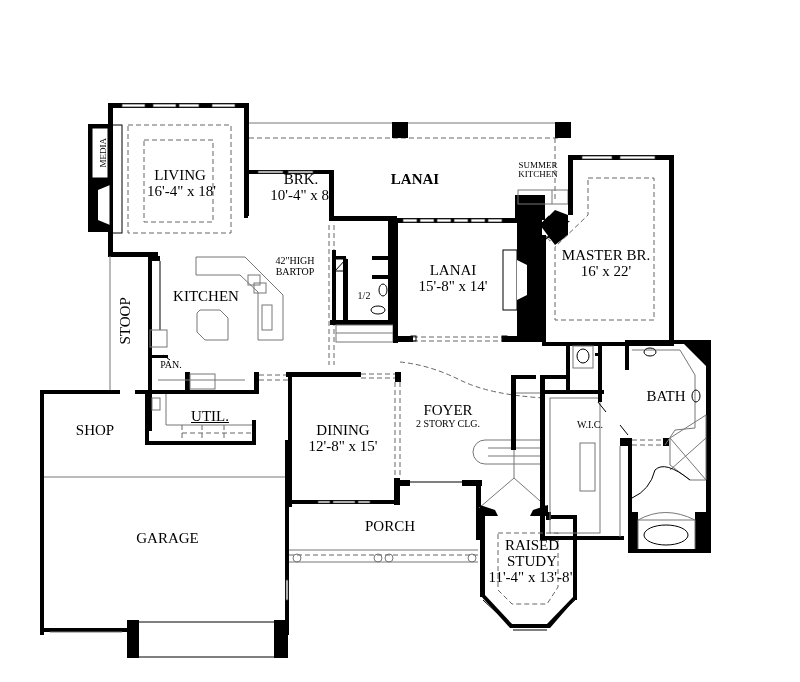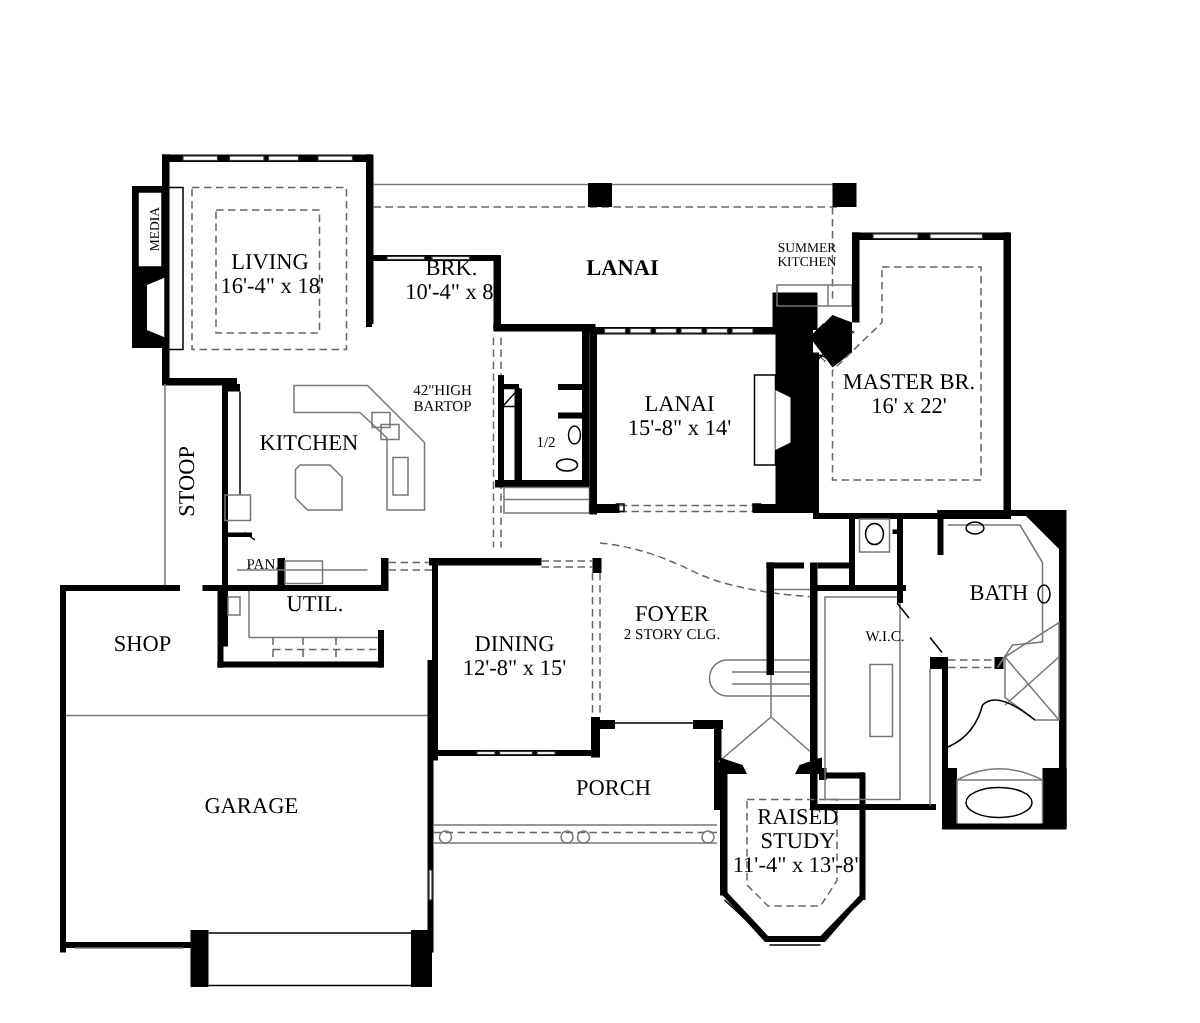--- a/index.html
+++ b/index.html
@@ -295,37 +295,37 @@
 </div>
 
 <div class="lbl room" style="left:408px;top:263px;width:90px;">
   <div>LANAI</div>
   <div>15'-8" x 14'</div>
 </div>
 <div class="lbl small" style="left:354px;top:291px;width:20px;">1/2</div>
 
 <div class="lbl room" style="left:166px;top:289px;width:80px;">KITCHEN</div>
 <div class="lbl room vert" style="left:96px;top:313px;width:60px;">STOOP</div>
-<div class="lbl small" style="left:156px;top:372px;width:30px;text-align:right;">PAN.</div>
-<div class="lbl room" style="left:180px;top:396px;width:60px;">UTIL.</div>
+<div class="lbl small" style="left:156px;top:360px;width:30px;">PAN.</div>
+<div class="lbl room" style="left:180px;top:409px;width:60px;text-decoration:underline;">UTIL.</div>
 
 <div class="lbl room" style="left:60px;top:423px;width:70px;">SHOP</div>
 <div class="lbl room" style="left:125px;top:531px;width:85px;">GARAGE</div>
 
 <div class="lbl room" style="left:298px;top:423px;width:90px;">
   <div>DINING</div>
   <div>12'-8" x 15'</div>
 </div>
 
 <div class="lbl room" style="left:408px;top:403px;width:80px;">
   <div>FOYER</div>
   <div class="small">2 STORY CLG.</div>
 </div>
 
-<div class="lbl room" style="left:374px;top:519px;width:70px;">PORCH</div>
+<div class="lbl room" style="left:355px;top:519px;width:70px;">PORCH</div>
 
 <div class="lbl room" style="left:484px;top:538px;width:96px;">
   <div>RAISED</div>
   <div>STUDY</div>
   <div>11'-4" x 13'-8"</div>
 </div>
 
 <div class="lbl small" style="left:570px;top:420px;width:40px;">W.I.C.</div>
 <div class="lbl room" style="left:617px;top:389px;width:50px;margin-left:24px;">BATH</div>
 

